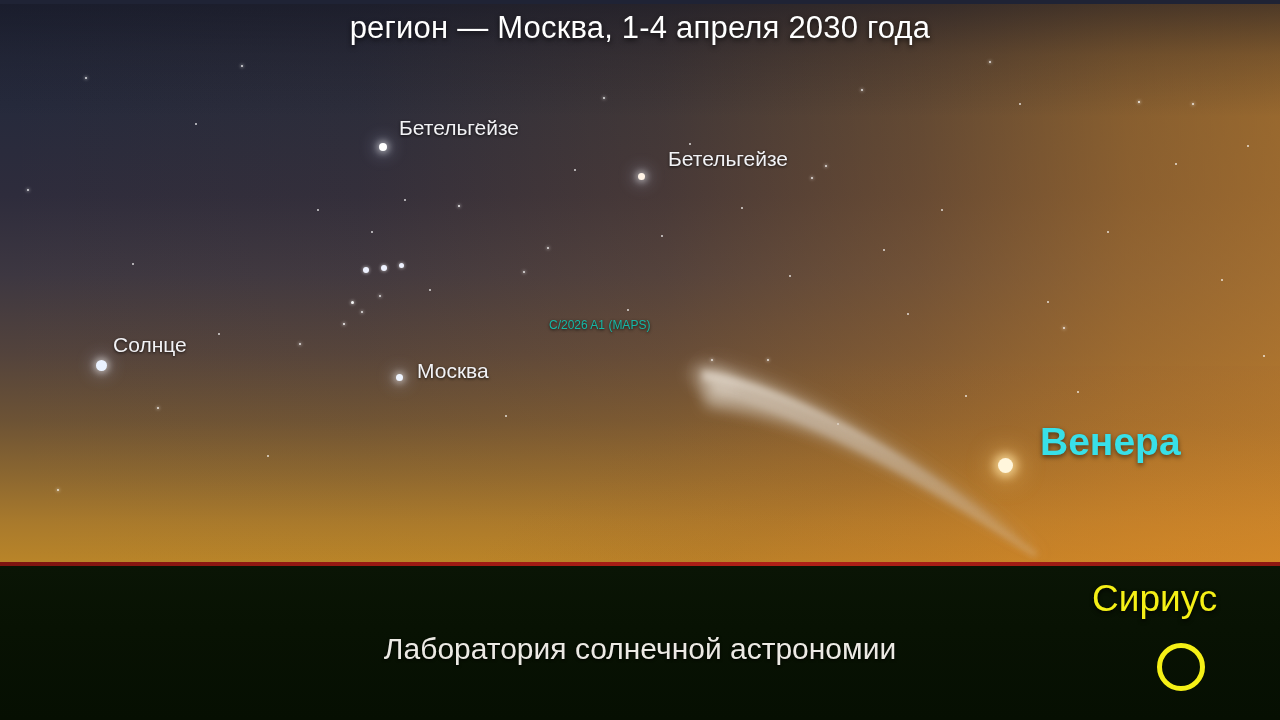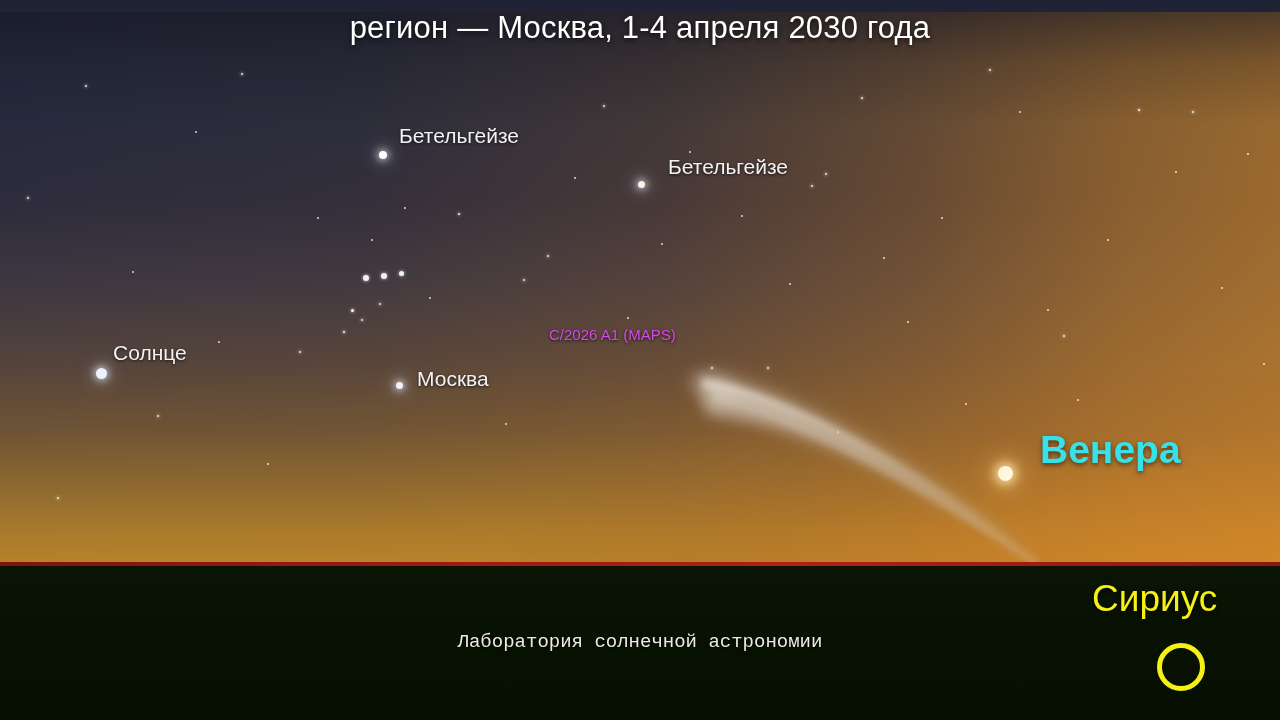--- a/index.html
+++ b/index.html
@@ -14,21 +14,21 @@
     height: 720px;
     overflow: hidden;
     font-family: "Liberation Sans", "DejaVu Sans", sans-serif;
     background: #1f2335;
     user-select: none;
   }
 
   
   .sky {
     position: absolute;
-    left: 0; top: 12px;
+    left: 0; top: 4px;
     width: 1280px;
     height: 564px;
     overflow: hidden;
   }
   
   .sky-base {
     position: absolute;
     inset: 0;
     background: linear-gradient(
       to bottom,
@@ -117,22 +117,22 @@
     position: absolute;
     white-space: nowrap;
     line-height: 1;
   }
   .label-star {
     color: #f2f2f5;
     font-size: 21px;
     text-shadow: 0 1px 3px rgba(0,0,0,0.75);
   }
   .label-comet {
-    color: #d946ef;
-    font-size: 15px;
+    color: #14b8a6;
+    font-size: 12px;
     text-shadow: 0 1px 3px rgba(0,0,0,0.8);
   }
   .label-venus {
     color: #38e0e8;
     font-size: 39px;
     text-shadow: 0 2px 5px rgba(0,0,0,0.55);
   }
   .label-sun {
     color: #f5f016;
     font-size: 37px;
@@ -150,21 +150,21 @@
     text-shadow: 0 2px 5px rgba(0,0,0,0.7);
   }
 
   .footer {
     position: absolute;
     left: 0; top: 632px;
     width: 1280px;
     text-align: center;
     color: #eceae4;
   }
-  .footer-line1 { font-size: 19px; line-height: 1.12; text-shadow: 0 1px 3px rgba(0,0,0,0.85); font-family: Liberation Mono, monospace; }
+  .footer-line1 { font-size: 30px; line-height: 1.12; text-shadow: 0 1px 3px rgba(0,0,0,0.85); }
   .footer-line2 { font-size: 27px; line-height: 1.12; margin-top: 6px; text-shadow: 0 1px 3px rgba(0,0,0,0.85); }
 
   .sun-ring {
     position: absolute;
     left: 1157px; top: 643px;
     width: 38px; height: 38px;
     border: 5px solid #f5f016;
     border-radius: 50%;
     box-sizing: content-box;
   }

